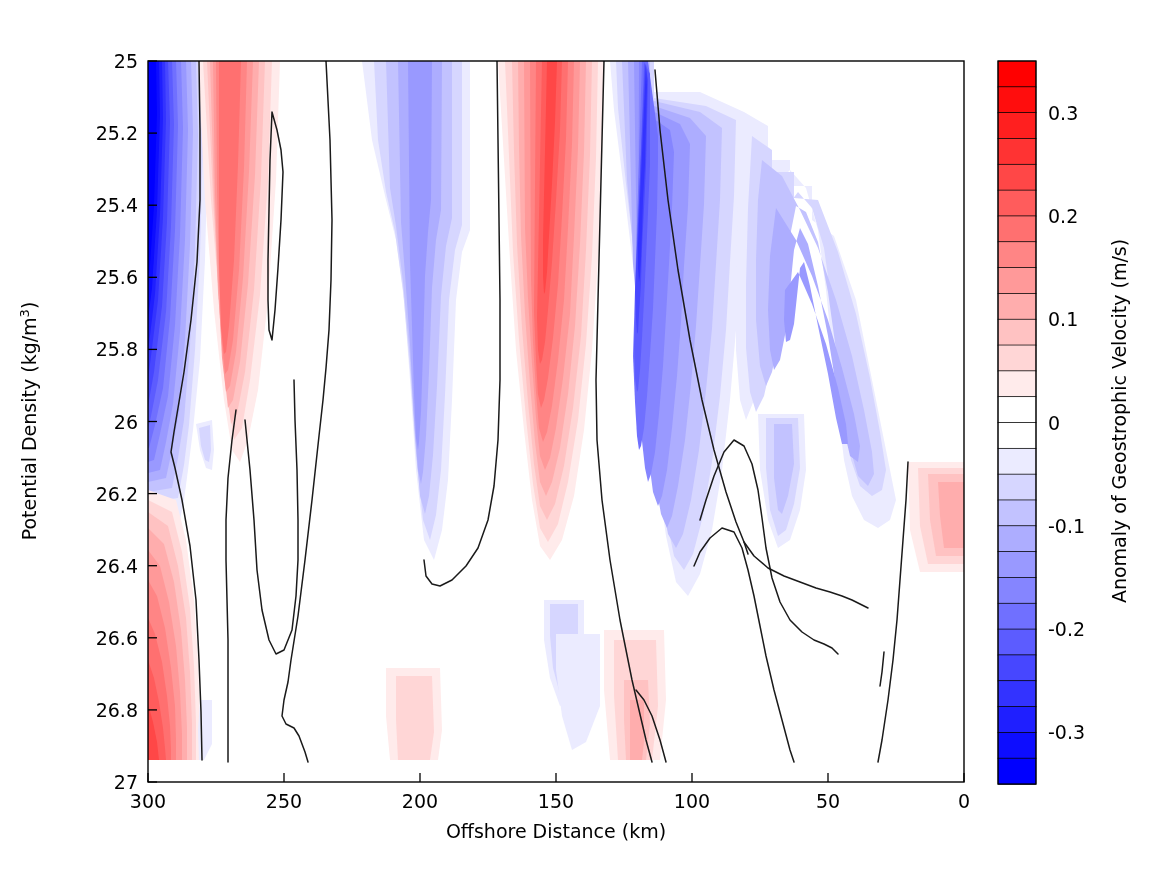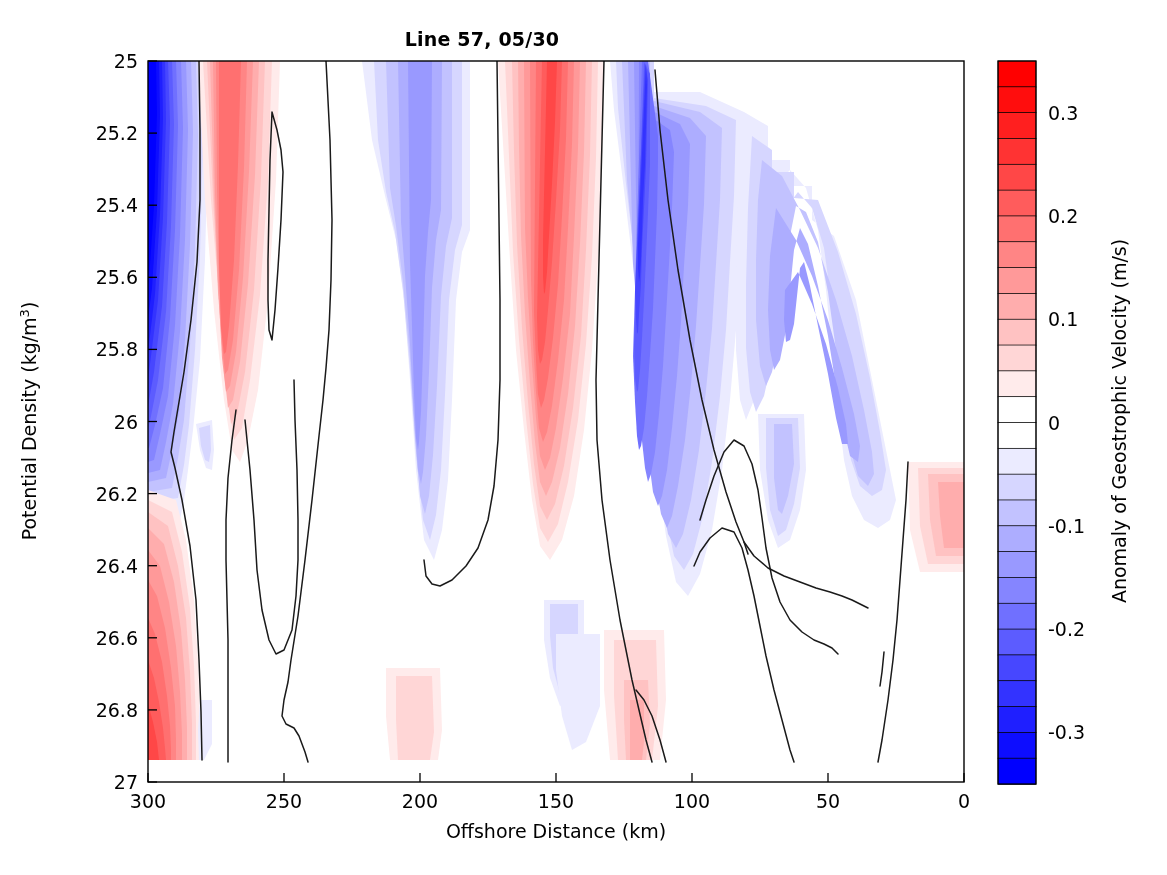--- a/index.html
+++ b/index.html
@@ -16,21 +16,20 @@
   .frame{fill:none;stroke:#000;stroke-width:1.4;}
   .cline{fill:none;stroke:#1a1a1a;stroke-width:1.5;stroke-linejoin:round;stroke-linecap:round;}
   .cbcell{stroke:#000;stroke-width:.7;}
   .tkmark{stroke:#000;stroke-width:1.3;}
 </style>
 </head>
 <body>
 
 <div id="root">
 
-  <div class="ttl">Line 57, 05/30</div>
 
   <svg id="plotsvg" width="1167" height="875">
     <defs>
       <clipPath id="axclip">
           <rect x="148" y="61" width="816" height="721"></rect>
         </clipPath>
     </defs>
 
     <g clip-path="url(#axclip)">
       <rect x="148" y="61" width="816" height="721" fill="#ffffff"></rect>

